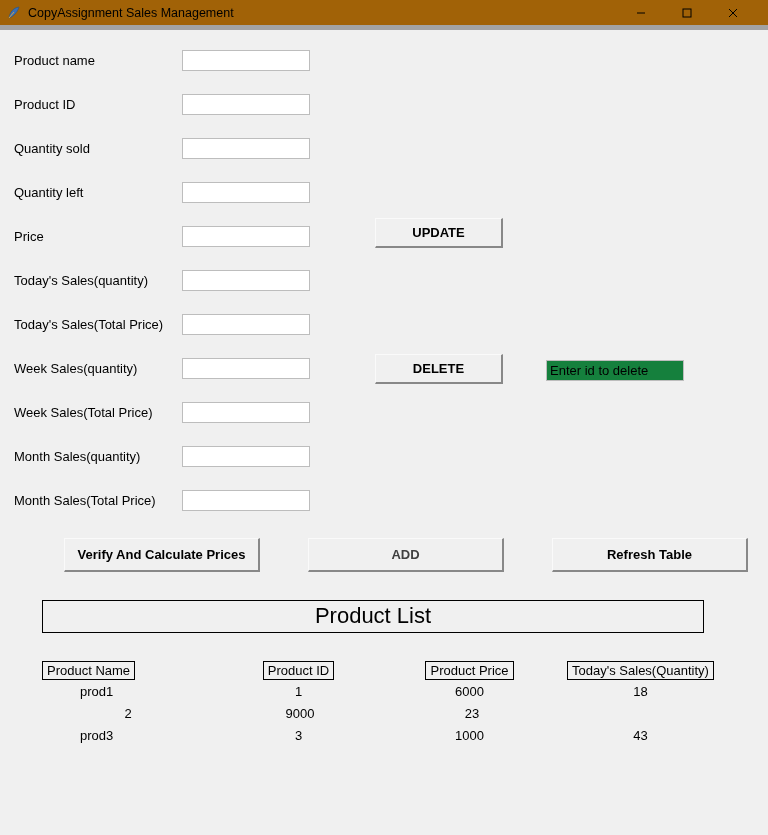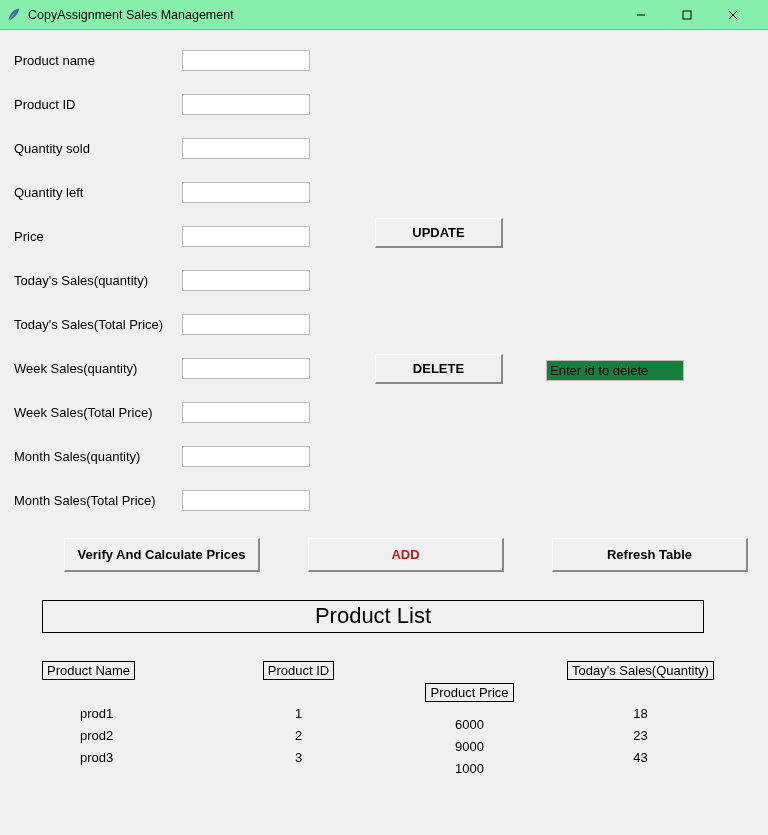--- a/index.html
+++ b/index.html
@@ -8,25 +8,25 @@
     font-family: "Segoe UI", Tahoma, sans-serif;
     font-size: 13px;
     background: #f0f0f0;
     width: 768px;
     height: 835px;
     overflow: hidden;
     color: #000;
   }
   .titlebar {
     height: 30px;
-    background: #86efac;
+    background: #a16207;
     display: flex;
     align-items: center;
     padding: 0 12px 0 6px;
-    border-bottom: 1px solid #a3a3a3;
+    border-bottom: 5px solid #a3a3a3;
   }
   .titlebar .feather {
     width: 16px; height: 16px; margin-right: 6px;
   }
   .titlebar .title { flex: 0 0 auto; font-size: 12.5px; }
   .titlebar .spacer { flex: 1; }
   .winbtn {
     width: 46px; height: 30px; display: flex; align-items: center; justify-content: center;
     font-size: 12px; color: #333;
   }
@@ -58,21 +58,21 @@
     border-left: 1px solid #fafafa;
     border-right: 2px solid #888;
     border-bottom: 2px solid #888;
     font-size: 13px;
     display: inline-flex;
     align-items: center;
     justify-content: center;
     cursor: pointer;
     font-weight: bold;
   }
-  .btn.disabled { color: #b91c1c; }
+  .btn.disabled { color: #404040; }
   .btn-update {
     position: absolute;
     left: 375px; top: 188px;
     width: 128px; height: 30px;
   }
   .btn-delete {
     position: absolute;
     left: 375px; top: 324px;
     width: 128px; height: 30px;
   }
@@ -108,21 +108,21 @@
     display: flex;
   }
   .thcell {
     border: 1px solid #000;
     padding: 1px 4px;
     font-size: 13px;
     display: inline-block;
   }
   .tcol1 { width: 172px; }
   .tcol2 { width: 172px; text-align: center;}
-  .tcol3 { width: 172px; text-align: center; margin-top: 22px;}
+  .tcol3 { width: 172px; text-align: center;}
   .tcol4 { width: 172px; text-align: center;}
   .thead .tcol1 .thcell{ }
   .thead > div { }
   .thead .tcol1 { text-align: left; }
   .trow { height: 22px; align-items: center; font-size: 13px; }
   .trow .tcol1 { padding-left: 38px; text-align: left; }
 </style>
 </head>
 <body>
 
@@ -218,21 +218,20 @@
       <div class="tcol4"><span class="thcell">Today's Sales(Quantity)</span></div>
     </div>
     <div id="tbody">
         <div class="trow">
           <div class="tcol1">prod1</div>
           <div class="tcol2">1</div>
           <div class="tcol3">6000</div>
           <div class="tcol4">18</div>
         </div>
         <div class="trow">
-          <div class="tcol1">prod2</div>
           <div class="tcol2">2</div>
           <div class="tcol3">9000</div>
           <div class="tcol4">23</div>
         </div>
         <div class="trow">
           <div class="tcol1">prod3</div>
           <div class="tcol2">3</div>
           <div class="tcol3">1000</div>
           <div class="tcol4">43</div>
         </div>

